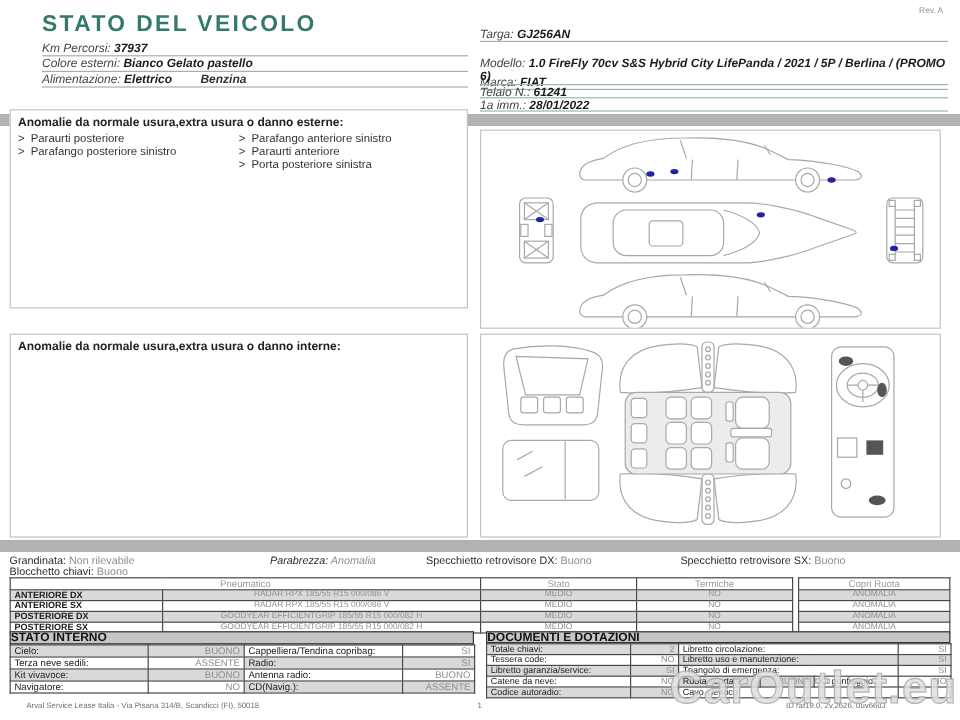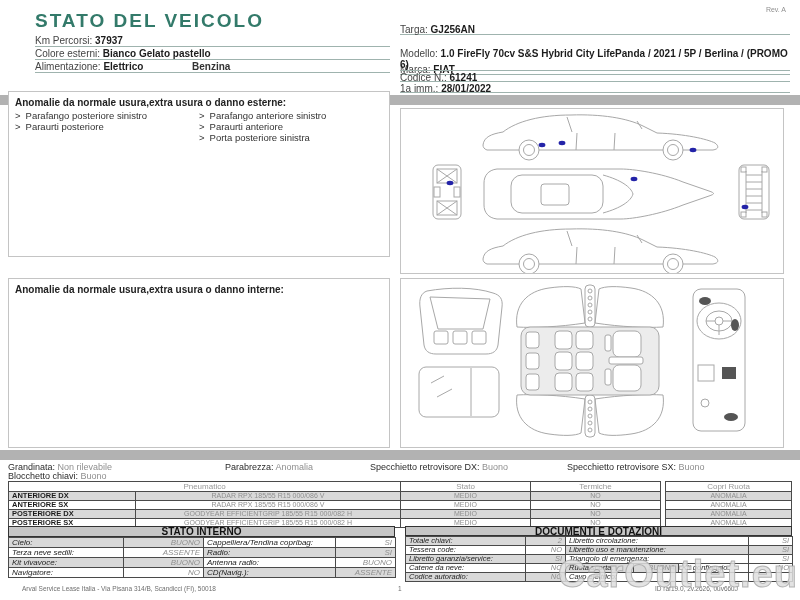--- a/index.html
+++ b/index.html
@@ -7,24 +7,24 @@
   .page {
     position:relative; width:800px; height:600px; background:#fff;
     font-family:"Liberation Sans", sans-serif; color:#222; overflow:hidden;
   }
   .title {
     position:absolute; left:35px; top:10px;
     font-size:19px; font-weight:bold; letter-spacing:2px; color:#337a6a;
   }
   .rev { position:absolute; right:14px; top:6px; font-size:7px; color:#8f8f8f; }
 
-  .info-row { position:absolute; font-size:10px; color:#333; border-bottom:1px solid #9fb3ae; padding-top:1px; }
+  .info-row { position:absolute; font-size:10px; color:#333; border-bottom:1px solid #9fb3ae; padding-top:1px;font-style:italic; }
   .info-row .lbl { color:#444; }
   .info-row .val { font-weight:bold; color:#1c1c1c; }
-  .iv2 { position:absolute; left:157px; top:1px; font-weight:bold; }
+  .iv2 { position:absolute; left:132px; top:1px; font-weight:bold; }
 
   .band { position:absolute; left:0; width:800px; height:10px; background:#b2b2b2; }
 
   .box { position:absolute; border:1px solid #c4c4c4; background:#fff; }
   .box-head { font-size:10px; font-weight:bold; color:#222; padding:5px 6px 2px 6px; }
   .dmg-cols { display:flex; padding:0 6px; }
   .dmg-col { width:50%; font-size:9.5px; color:#333; line-height:11px; }
   .dmg-item .mk { margin-right:5px; }
 
   .cond { position:absolute; font-size:9px; }
@@ -41,24 +41,24 @@
   }
   .tyres-table td, .copri-table td {
     font-size:7px; color:#8f8f8f; border:1px solid #4a4a4a;
     height:9px; line-height:8px; text-align:center; white-space:nowrap; overflow:hidden;margin-top:24px;
   }
   .tyres-table td.pos { font-size:7.5px; font-weight:bold; color:#1c1c1c; text-align:left; padding-left:3px; }
   tr.gray td { background:#d9d9d9; }
 
   .sec-head {
     position:absolute; top:526px; background:#c6c6c6; border:1px solid #333;
-    font-size:10px; font-weight:bold; color:#111; text-align:center; line-height:10px; height:11px;
+    font-size:10px; font-weight:bold; color:#111; text-align:left; line-height:10px; height:11px;
   }
   .pair-table { position:absolute; }
-  .pair-table td { font-size:8px; border:1px solid #4a4a4a; height:10px; line-height:9px; white-space:nowrap; overflow:hidden;font-style:italic; }
+  .pair-table td { font-size:8px; border:1px solid #4a4a4a; height:10px; line-height:9px; white-space:nowrap; overflow:hidden; }
   .pair-table td.pl { text-align:left; padding-left:3px; color:#222; }
   .pair-table td.pv { text-align:right; padding-right:3px; color:#8f8f8f; }
   .doc-table td { font-size:7.5px; height:9px; line-height:8px; }
   td.cg { background:#d9d9d9; }
 
   .footer { position:absolute; top:585px; font-size:6.5px; color:#6e6e6e; }
   .watermark {
     position:absolute; right:2px; bottom:4px; font-size:38px; font-weight:bold;
     letter-spacing:1px; color:rgba(222,222,222,0.85);
     -webkit-text-stroke:1px rgba(165,165,165,0.8); z-index:50;
@@ -96,36 +96,36 @@
   </div>
   <div class="info-row" style="left:400px;top:35px;width:390px;height:12px;margin-top:28px;">
     <span class="lbl">Marca:</span>
     <span class="val">FIAT</span>
   </div>
   <div class="info-row" style="left:400px;top:47px;width:390px;height:24px;line-height:11px;">
     <span class="lbl">Modello:</span>
     <span class="val">1.0 FireFly 70cv S&amp;S Hybrid City LifePanda / 2021 / 5P / Berlina / (PROMO 6)</span>
   </div>
   <div class="info-row" style="left:400px;top:71px;width:390px;height:11px;">
-    <span class="lbl">Codice N.:</span>
+    <span class="lbl">Telaio N.:</span>
     <span class="val">61241</span>
   </div>
   <div class="info-row" style="left:400px;top:82px;width:390px;height:11px;">
     <span class="lbl">1a imm.:</span>
     <span class="val">28/01/2022</span>
   </div>
 
   <div class="band" style="top:95px;"></div>
 
   <div class="box" style="left:8px;top:91px;width:382px;height:166px;">
     <div class="box-head">Anomalie da normale usura,extra usura o danno esterne:</div>
     <div class="dmg-cols">
       <div class="dmg-col">
+        <div class="dmg-item"><span class="mk">&gt;</span><span>Paraurti posteriore</span></div>
         <div class="dmg-item"><span class="mk">&gt;</span><span>Parafango posteriore sinistro</span></div>
-        <div class="dmg-item"><span class="mk">&gt;</span><span>Paraurti posteriore</span></div>
       </div>
       <div class="dmg-col">
         <div class="dmg-item"><span class="mk">&gt;</span><span>Parafango anteriore sinistro</span></div>
         <div class="dmg-item"><span class="mk">&gt;</span><span>Paraurti anteriore</span></div>
         <div class="dmg-item"><span class="mk">&gt;</span><span>Porta posteriore sinistra</span></div>
       </div>
     </div>
   </div>
 
   <div class="box" style="left:400px;top:108px;width:384px;height:166px;">
@@ -247,25 +247,25 @@
       </g>
     </svg>
   </div>
 
   <div class="band" style="top:450px;"></div>
 
   <div class="cond" style="left:8px;top:462px;">
     <span class="lbl">Grandinata:</span>
     <span class="val">Non rilevabile</span>
   </div>
-  <div class="cond" style="left:225px;top:462px;">
+  <div class="cond" style="left:225px;top:462px;font-style:italic;">
     <span class="lbl">Parabrezza:</span>
     <span class="val">Anomalia</span>
   </div>
-  <div class="cond" style="left:370px;top:462px;">
+  <div class="cond" style="left:355px;top:462px;">
     <span class="lbl">Specchietto retrovisore DX:</span>
     <span class="val">Buono</span>
   </div>
   <div class="cond" style="left:567px;top:462px;">
     <span class="lbl">Specchietto retrovisore SX:</span>
     <span class="val">Buono</span>
   </div>
   <div class="cond" style="left:8px;top:471px;">
     <span class="lbl">Blocchetto chiavi:</span>
     <span class="val">Buono</span>

